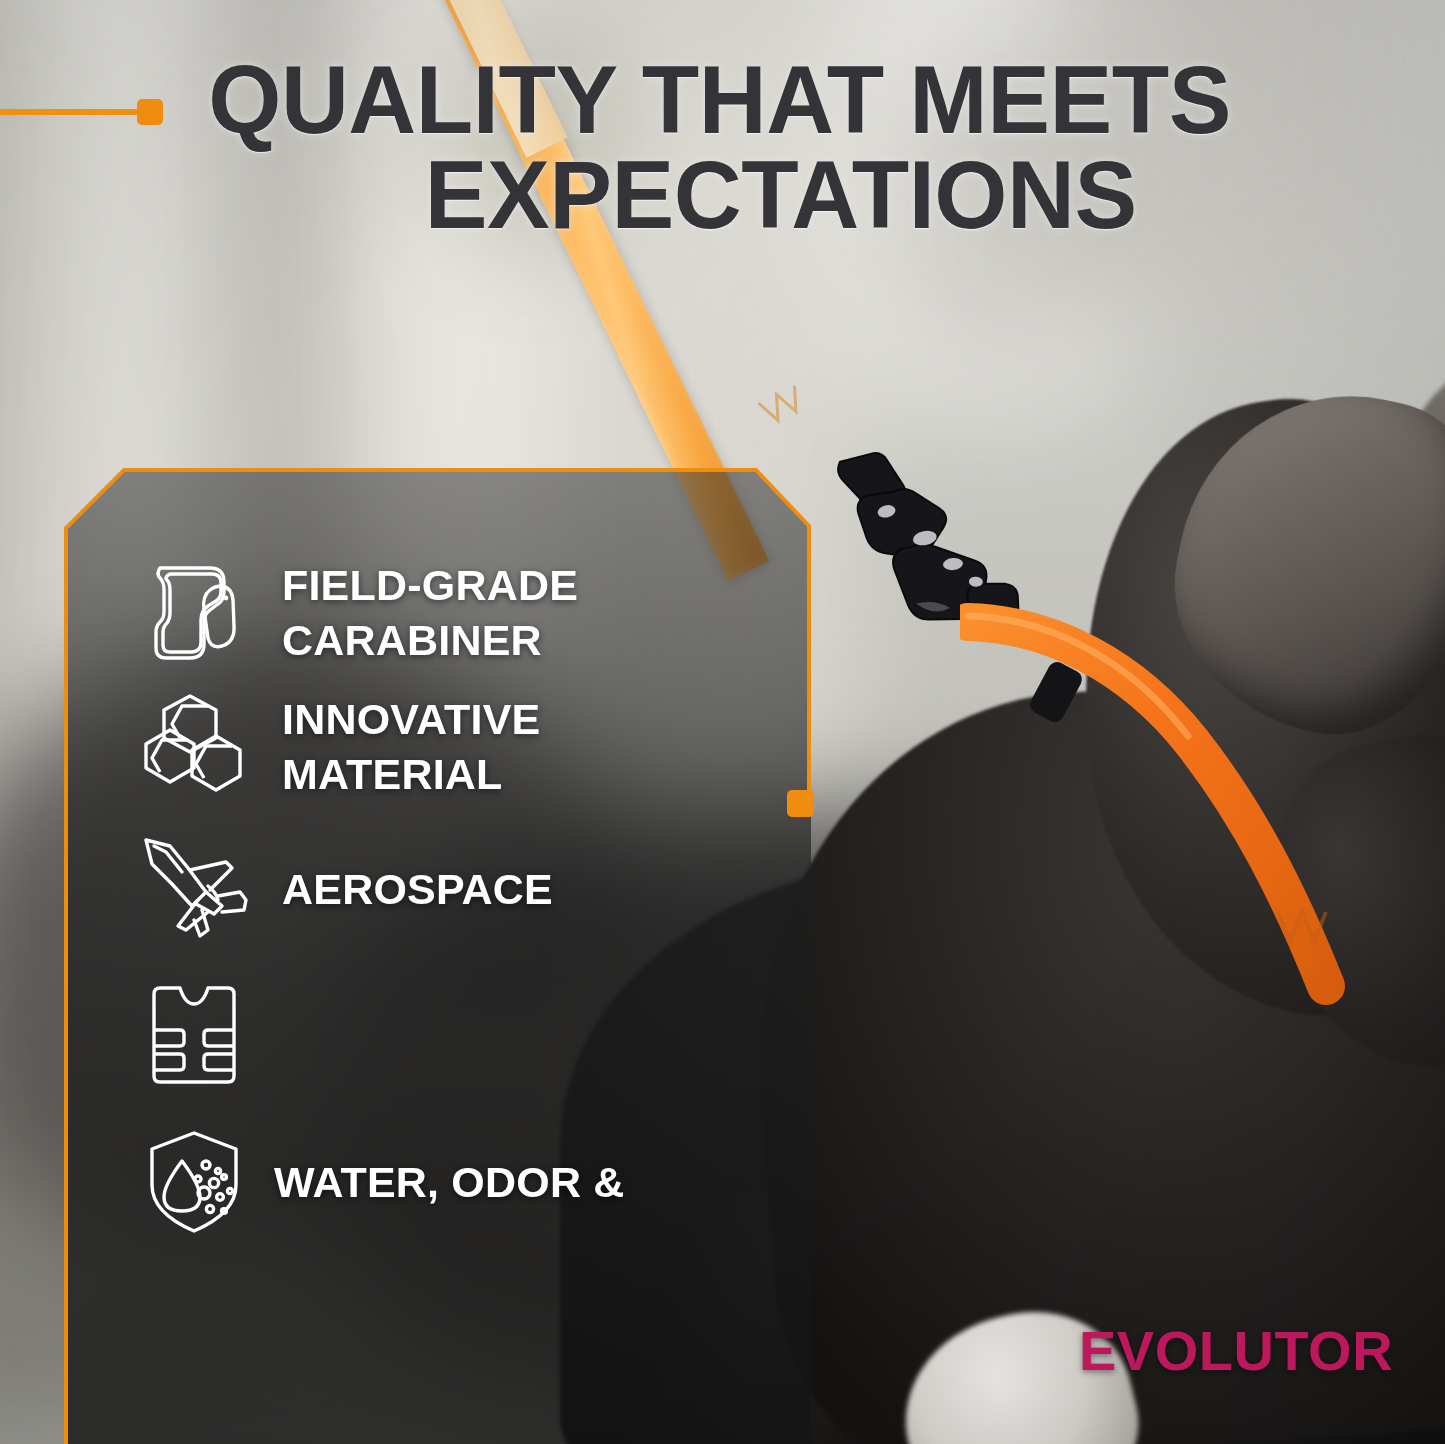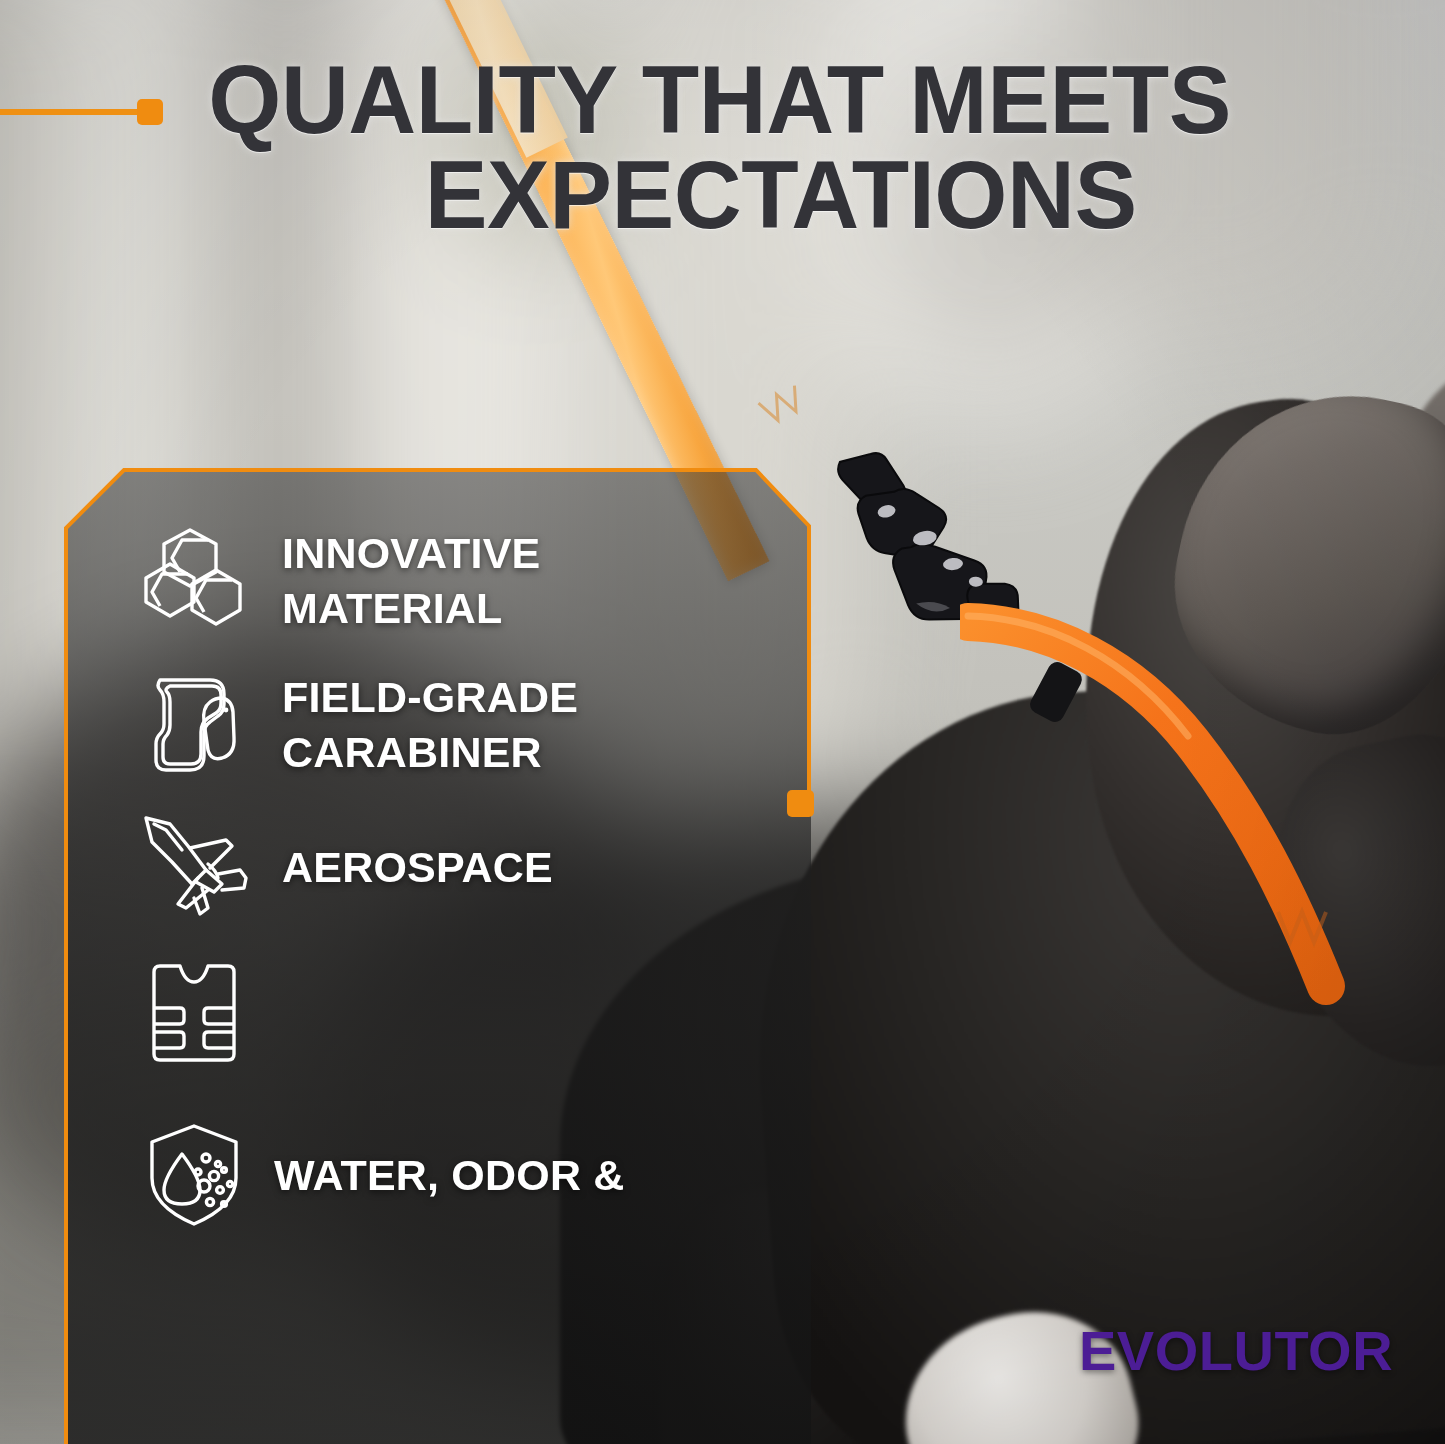--- a/index.html
+++ b/index.html
@@ -172,31 +172,31 @@
   .feature .ficon svg{ width:100%; height:100%; display:block; }
   .feature .ftext{
     color:#ffffff; font-weight:bold; font-size:43px; line-height:1.28;
     letter-spacing:.2px; text-transform:uppercase;
     text-shadow:0 2px 7px rgba(0,0,0,.55);
   }
   .f0{ margin-top:2px; }
   .f1{ margin-top:34px; }
   .f2{ margin-top:32px; }
   .f3{ margin-top:36px; }
-  .f4{ margin-top:52px;gap:22px; }
+  .f4{ margin-top:37px;gap:22px; }
 
   
   .logo{
     position:absolute; left:1075px; top:1285px; width:300px; height:120px;
     display:flex; align-items:center; gap:4px;
   }
   .logo-mark{ width:110px; height:110px; }
   .logo-mark svg{ width:100%; height:100%; display:block; }
   .logo-text{
-    color:#4c1d95; font-weight:bold; font-size:56px; letter-spacing:.5px;
+    color:#be185d; font-weight:bold; font-size:56px; letter-spacing:.5px;
     line-height:1; text-transform:uppercase;
     text-shadow:0 2px 6px rgba(0,0,0,.45);
     transform:translateY(6px);
   }
 </style>
 </head>
 <body>
 
 <div class="stage">
 
@@ -291,53 +291,53 @@
 
     <div class="panel-border">
       <svg viewBox="0 0 745 982" preserveAspectRatio="none">
         <path d="M0 982 L0 66 L58 8 L690 8 L743 64 L743 342" fill="none" stroke="#f08c10" stroke-width="4" stroke-linejoin="miter"></path>
       </svg>
     </div>
     <div class="end-sq"></div>
 
     <div class="features">
 
+      <div class="feature f1">
+        <div class="ficon">
+          <svg viewBox="0 0 116 110">
+            <g fill="none" stroke="#ffffff" stroke-width="3.4" stroke-linejoin="round" stroke-linecap="round">
+              <path d="M28 10 L74 10 q14 0 14 14 L88 34 q0 8 -6 12 L74 52 q-6 4 -6 12 L68 86 q0 14 -14 14 L30 100 q-10 0 -10 -10 L20 74 q0 -6 4 -10 q4 -4 4 -10 L28 32 q0 -8 -4 -12 q-4 -4 0 -10 z"></path>
+              <path d="M34 16 L76 16 q9 0 9 9 L85 33 q0 7 -5 10 L72 48 q-7 5 -7 14 L65 84 q0 10 -10 10 L34 94 q-7 0 -7 -7 L27 74 q0 -5 4 -9 q3 -4 3 -10 L34 32 q0 -7 -3 -10 q-3 -3 3 -6 z"></path>
+              <path d="M86 28 q10 2 11 14 l1 26 q1 16 -12 20 q-11 3 -14 -8 l-4 -28 q-2 -14 6 -20 q5 -4 12 -4 z"></path>
+              <circle cx="90" cy="40" r="2.4" fill="#ffffff" stroke="none"></circle>
+            </g>
+          </svg>
+        </div>
+        <div class="ftext">
+          <span>FIELD-GRADE</span><br>
+          <span>CARABINER</span>
+        </div>
+      </div>
+
       <div class="feature f0">
         <div class="ficon">
           <svg viewBox="0 0 116 110">
             <g fill="none" stroke="#ffffff" stroke-width="3.4" stroke-linejoin="round">
               <path d="M54 4 L80 18 L80 46 L54 60 L28 46 L28 18 Z"></path>
               <path d="M34 38 L58 52 L58 76 L34 90 L10 76 L10 52 Z"></path>
               <path d="M80 44 L104 58 L104 84 L80 98 L56 84 L56 58 Z"></path>
               <path d="M72 14 L46 14 L36 32 L44 46"></path>
               <path d="M52 48 L26 48 L16 66 L24 80"></path>
               <path d="M96 54 L70 54 L60 72 L68 86"></path>
             </g>
           </svg>
         </div>
         <div class="ftext">
           <span>INNOVATIVE</span><br>
           <span>MATERIAL</span>
-        </div>
-      </div>
-
-      <div class="feature f1">
-        <div class="ficon">
-          <svg viewBox="0 0 116 110">
-            <g fill="none" stroke="#ffffff" stroke-width="3.4" stroke-linejoin="round" stroke-linecap="round">
-              <path d="M28 10 L74 10 q14 0 14 14 L88 34 q0 8 -6 12 L74 52 q-6 4 -6 12 L68 86 q0 14 -14 14 L30 100 q-10 0 -10 -10 L20 74 q0 -6 4 -10 q4 -4 4 -10 L28 32 q0 -8 -4 -12 q-4 -4 0 -10 z"></path>
-              <path d="M34 16 L76 16 q9 0 9 9 L85 33 q0 7 -5 10 L72 48 q-7 5 -7 14 L65 84 q0 10 -10 10 L34 94 q-7 0 -7 -7 L27 74 q0 -5 4 -9 q3 -4 3 -10 L34 32 q0 -7 -3 -10 q-3 -3 3 -6 z"></path>
-              <path d="M86 28 q10 2 11 14 l1 26 q1 16 -12 20 q-11 3 -14 -8 l-4 -28 q-2 -14 6 -20 q5 -4 12 -4 z"></path>
-              <circle cx="90" cy="40" r="2.4" fill="#ffffff" stroke="none"></circle>
-            </g>
-          </svg>
-        </div>
-        <div class="ftext">
-          <span>FIELD-GRADE</span><br>
-          <span>CARABINER</span>
         </div>
       </div>
 
       <div class="feature f2">
         <div class="ficon">
           <svg viewBox="0 0 116 110">
             <g fill="none" stroke="#ffffff" stroke-width="3.4" stroke-linejoin="round" stroke-linecap="round">
               <path d="M10 6 L34 12 L52 34 L70 58 L56 72 L36 50 L16 30 Z"></path>
               <path d="M18 12 L30 18 L46 38"></path>
               <path d="M54 36 L90 28 L96 34 L74 56"></path>

